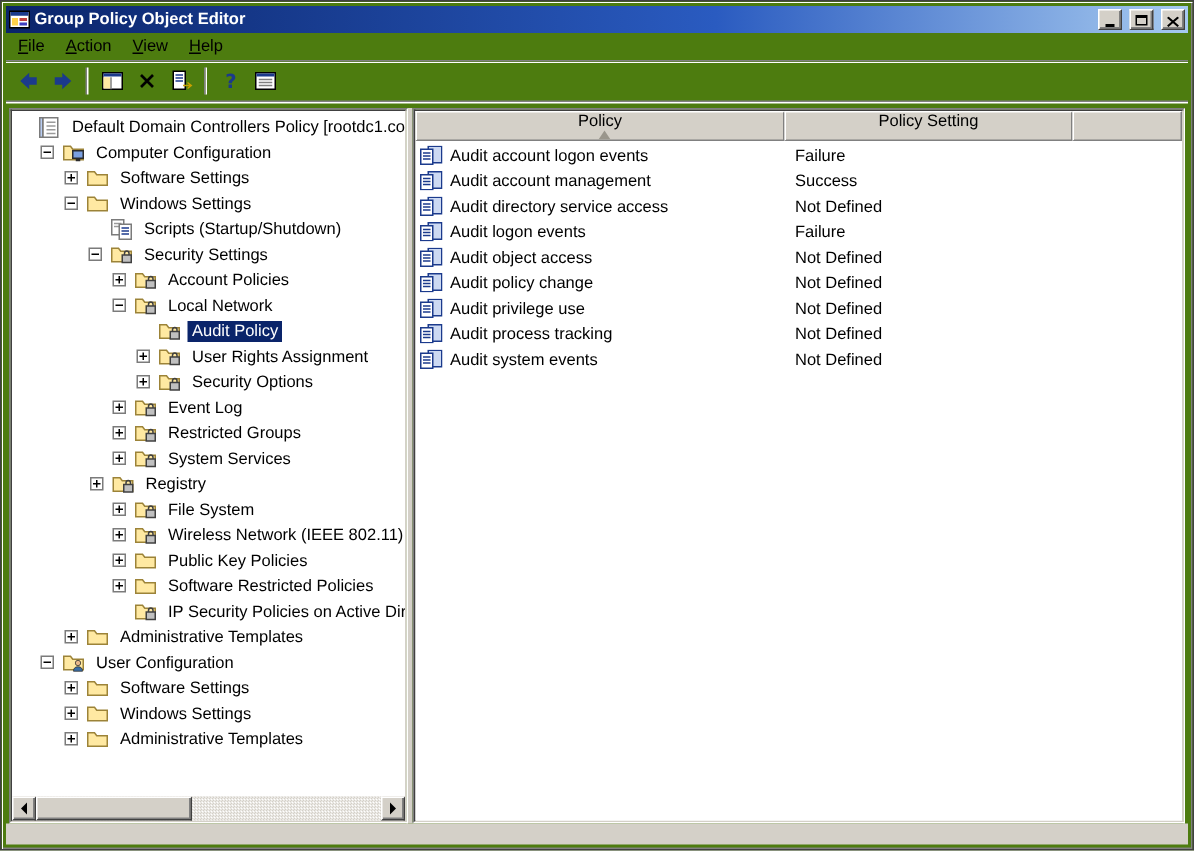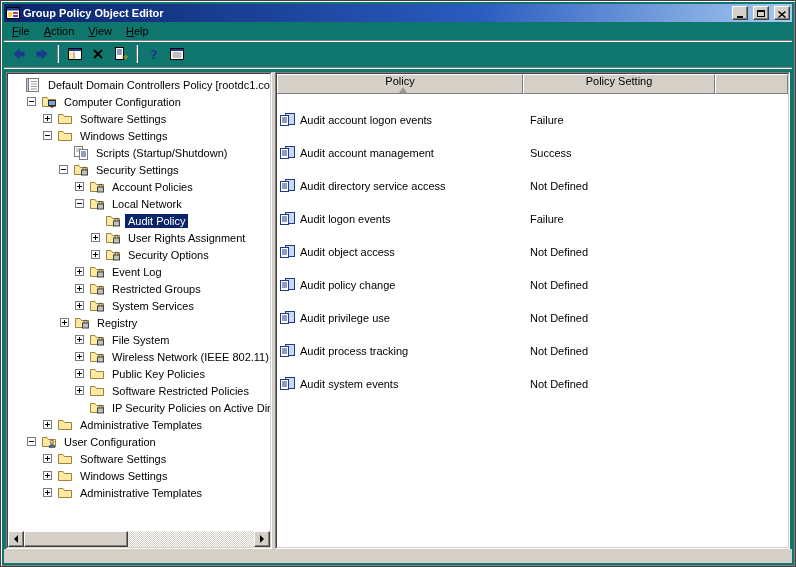--- a/index.html
+++ b/index.html
@@ -4,21 +4,21 @@
 <style>
   * { box-sizing: border-box; margin: 0; padding: 0; }
   html, body { background: #808080; }
   body {
     font-family: "Liberation Sans", sans-serif;
     font-size: 11px;
     color: #000;
   }
   .window {
     width: 796px; height: 567px;
-    background: #0f766e;
+    background: #4d7c0f;
     border: 1px solid #404040;
     box-shadow: inset 1px 1px 0 #ffffff, inset -1px -1px 0 #808080;
     padding: 3px;
     display: flex; flex-direction: column; justify-content: space-between;
   }
   
   .titlebar {
     flex: 0 0 18px; height: 18px;
     background: linear-gradient(90deg, #0a246a 0%, #2a5bc0 60%, #a6caf0 100%);
     display: flex; align-items: center; gap: 3px; padding: 0 2px;
@@ -102,21 +102,21 @@
   }
   .hdr-policy { flex: 0 0 246px; width: 246px; }
   .hdr-setting { flex: 0 0 192px; width: 192px; }
   .hdr-fill { flex: 1; }
   .sort-up-icon {
     width: 0; height: 0; margin-left: 6px;
     border-left: 4px solid transparent; border-right: 4px solid transparent;
     border-bottom: 6px solid #9a968c;
   }
   .list-body { flex: 1; background: #fff; overflow: hidden; padding-top: 1px; }
-  .list-row { height: 17px; display: flex; align-items: center; white-space: nowrap; margin-top: 16px; }
+  .list-row { height: 17px; display: flex; align-items: center; white-space: nowrap; }
   .cell-policy { flex: 0 0 246px; width: 246px; display: flex; align-items: center; padding-left: 3px; overflow: hidden; }
   .row-icon { width: 15px; height: 13px; flex: 0 0 15px; margin-right: 5px; display: flex; }
   .cell-setting { padding-left: 7px; }
   
   .statusbar { flex: 0 0 14px; background: #d4d0c8; }
 </style>
 </head>
 <body>
 
 <div class="window">

